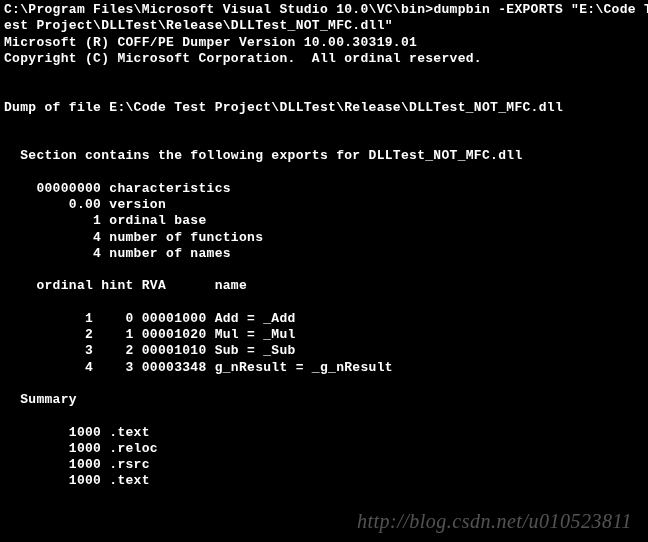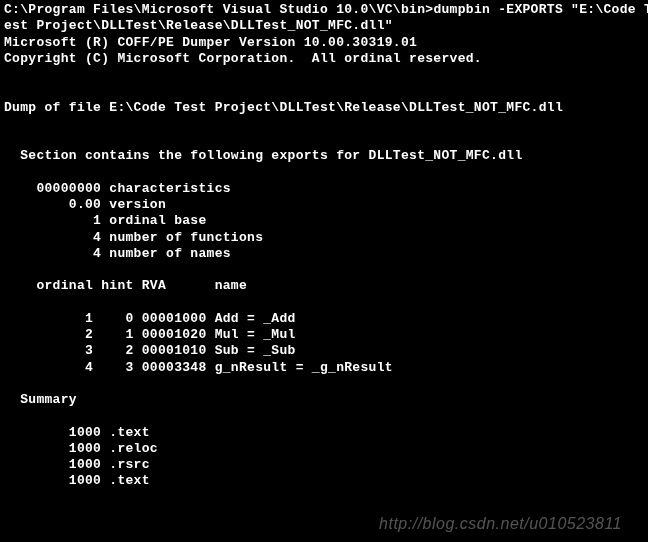--- a/index.html
+++ b/index.html
@@ -13,25 +13,25 @@
       height: 542px;
       overflow: hidden;
       padding: 2px 4px;
       font-weight: bold;
       letter-spacing: 0.3px;
       position: relative;
     }
     .line { white-space: pre; }
     .watermark {
       position: absolute;
-      right: 26px;
+      right: 16px;
       bottom: 8px;
       color: rgba(255,255,255,0.32);
-      font-family: Liberation Sans, sans-serif;
-      font-size: 16px;
+      font-family: Liberation Serif, serif;
+      font-size: 20px;
       font-weight: normal;
       font-style: italic;
       letter-spacing: 0.5px;
     }
   </style>
 </head>
 <body>
 
 <div>
   <div class="line"><span>C:\Program Files\Microsoft Visual Studio 10.0\VC\bin&gt;</span><span>dumpbin -EXPORTS "E:\Code T</span></div>

